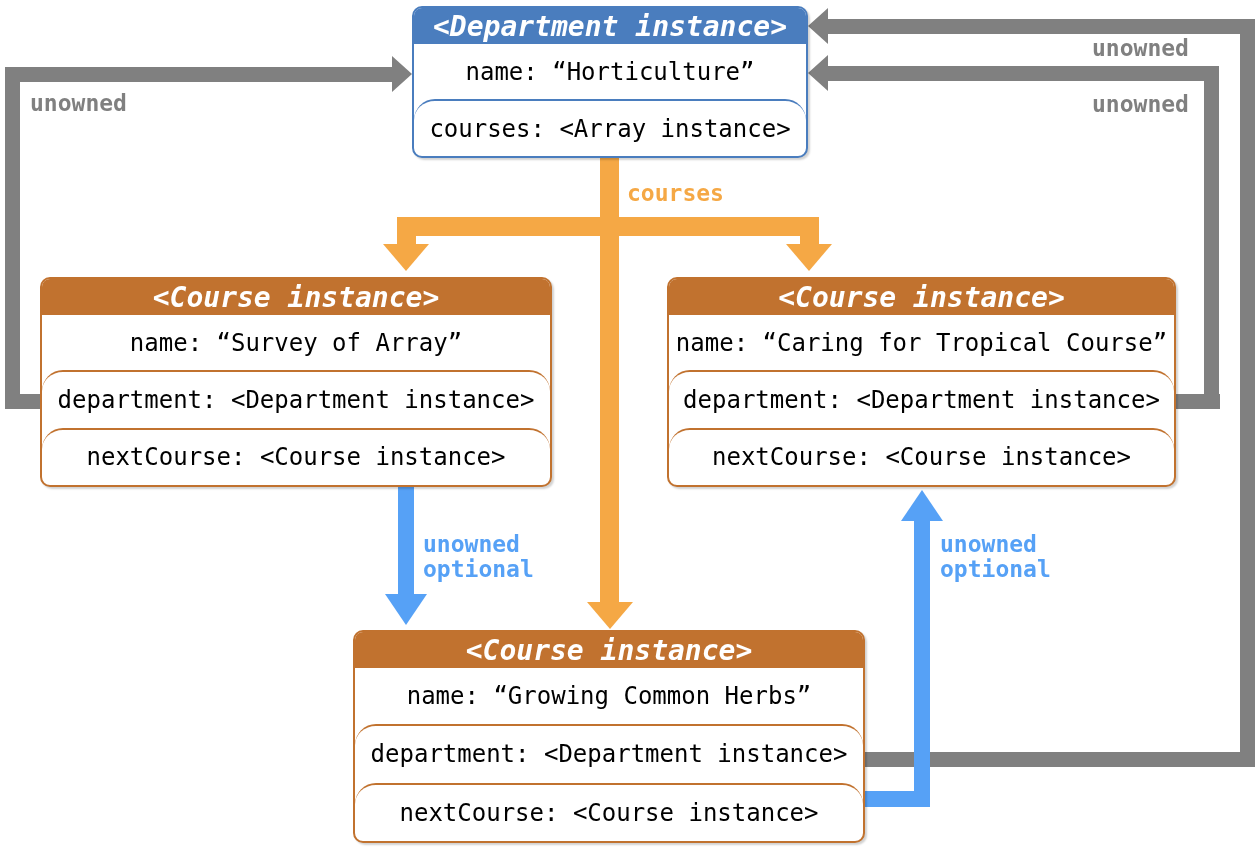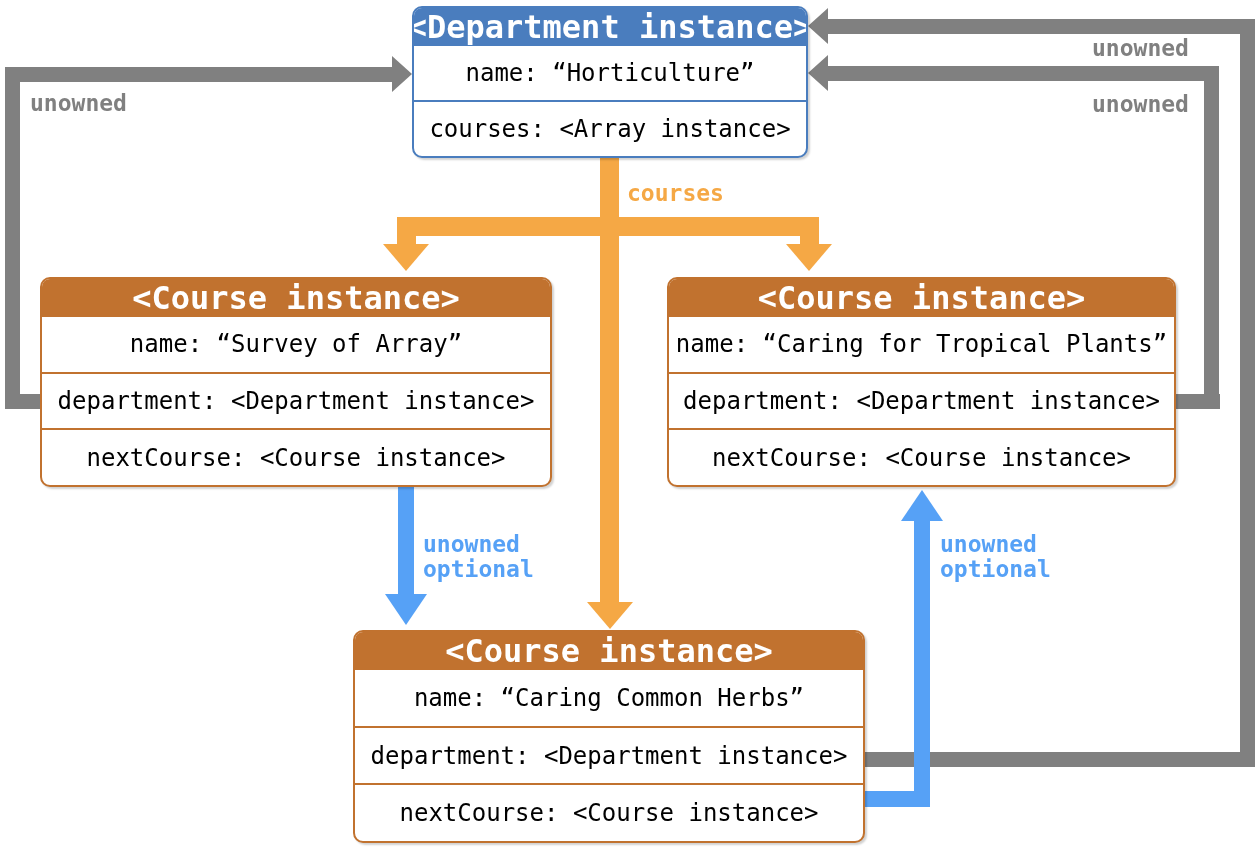--- a/index.html
+++ b/index.html
@@ -78,34 +78,36 @@
     box-shadow: 2px 2px 2px rgba(0,0,0,0.18);
   }
   .box.blue-box   { border: 2px solid var(--blue_box); }
   .box.orange-box { border: 2px solid var(--orange_box); }
   .box-header {
     flex: 0 0 36px;
     display: flex;
     align-items: center;
     justify-content: center;
     font-weight: bold;
-    font-size: 32px;
+    font-size: 28px;
     color: var(--header_text);
     white-space: pre;
+    font-style: italic;
   }
   .blue-box   .box-header { background: var(--blue_box); }
   .orange-box .box-header { background: var(--orange_box); }
   .box-row {
     flex: 1 1 auto;
     display: flex;
     align-items: center;
     justify-content: center;
     font-size: 24px;
     color: var(--row_text);
     white-space: pre;
+    border-radius: 21px;
   }
   .blue-box   .box-row + .box-row { border-top: 2px solid var(--blue_box); }
   .orange-box .box-row + .box-row { border-top: 2px solid var(--orange_box); }
 </style>
 </head>
 <body>
 
 <div class="canvas">
 
   <div class="seg gray" style="left:5px; top:394px; width:37px; height:15px;"></div>
@@ -155,25 +157,25 @@
 
   <div class="box orange-box" style="left:40px; top:277px; width:512px; height:210px;">
     <div class="box-header">&lt;Course instance&gt;</div>
     <div class="box-row">name: “Survey of Array”</div>
     <div class="box-row">department: &lt;Department instance&gt;</div>
     <div class="box-row">nextCourse: &lt;Course instance&gt;</div>
   </div>
 
   <div class="box orange-box" style="left:667px; top:277px; width:509px; height:210px;">
     <div class="box-header">&lt;Course instance&gt;</div>
-    <div class="box-row">name: “Caring for Tropical Plants”</div>
+    <div class="box-row">name: “Caring for Tropical Course”</div>
     <div class="box-row">department: &lt;Department instance&gt;</div>
     <div class="box-row">nextCourse: &lt;Course instance&gt;</div>
   </div>
 
   <div class="box orange-box" style="left:353px; top:630px; width:512px; height:213px;">
     <div class="box-header">&lt;Course instance&gt;</div>
-    <div class="box-row">name: “Caring Common Herbs”</div>
+    <div class="box-row">name: “Growing Common Herbs”</div>
     <div class="box-row">department: &lt;Department instance&gt;</div>
     <div class="box-row">nextCourse: &lt;Course instance&gt;</div>
   </div>
 
 </div>
 
 </body></html>

